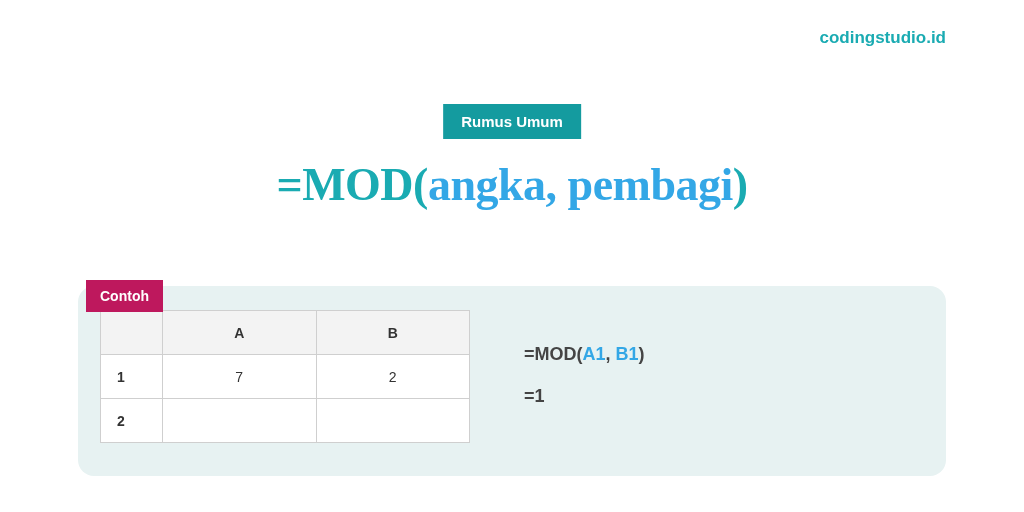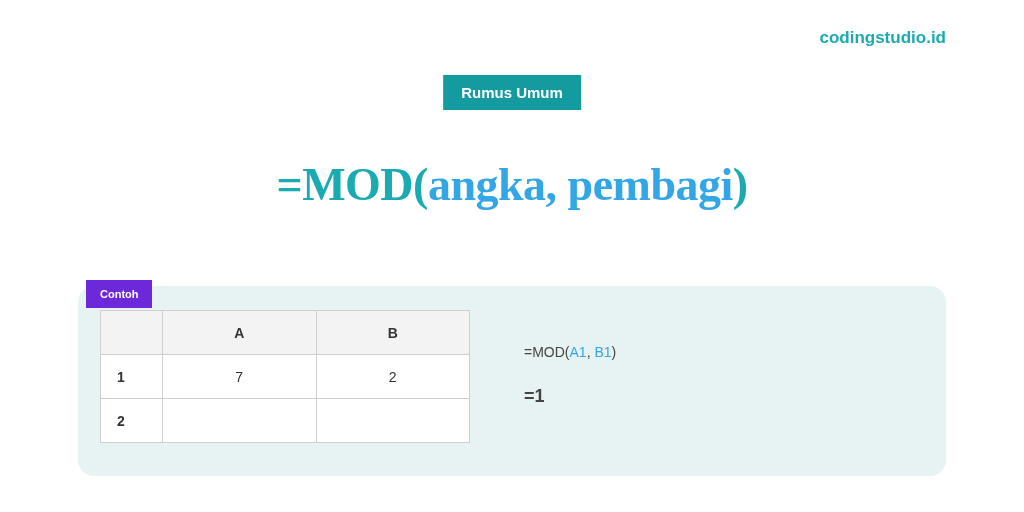--- a/index.html
+++ b/index.html
@@ -14,21 +14,21 @@
     .brand {
       position: absolute;
       top: 28px;
       right: 78px;
       color: #1aabb2;
       font-weight: 600;
       font-size: 17px;
     }
     .badge {
       position: absolute;
-      top: 75px;
+      top: 104px;
       left: 50%;
       transform: translateX(-50%);
       background: #149b9f;
       color: #fff;
       font-weight: 600;
       font-size: 15px;
       padding: 9px 18px;
     }
     .formula {
       position: absolute;
@@ -51,25 +51,25 @@
       width: 868px;
       height: 190px;
       background: #e7f2f2;
       border-radius: 16px;
       padding: 12px 22px 22px 22px;
     }
     .example-label {
       position: absolute;
       top: -6px;
       left: 8px;
-      background: #6d28d9;
+      background: #be185d;
       color: #fff;
       font-weight: 600;
       padding: 8px 14px;
-      font-size: 11px;
+      font-size: 14px;
     }
     .spreadsheet {
       width: 370px;
       margin-top: 12px;
       border: 1px solid #bfbfbf;
       background: #fff;
       border-collapse: collapse;
     }
     .spreadsheet th, .spreadsheet td {
       border: 1px solid #cfcfcf;
@@ -95,22 +95,22 @@
       color: #333;
     }
     .spreadsheet tbody td {
       background: #fff;
       color: #333;
     }
     .example-formula {
       position: absolute;
       left: 446px;
       top: 58px;
-      font-size: 14px;
-      font-weight: 400;
+      font-size: 18px;
+      font-weight: 700;
       color: #444;
     }
     .example-formula .cellref { color: #33a7e6; }
     .example-result {
       position: absolute;
       left: 446px;
       top: 100px;
       font-size: 18px;
       font-weight: 600;
       color: #444;

